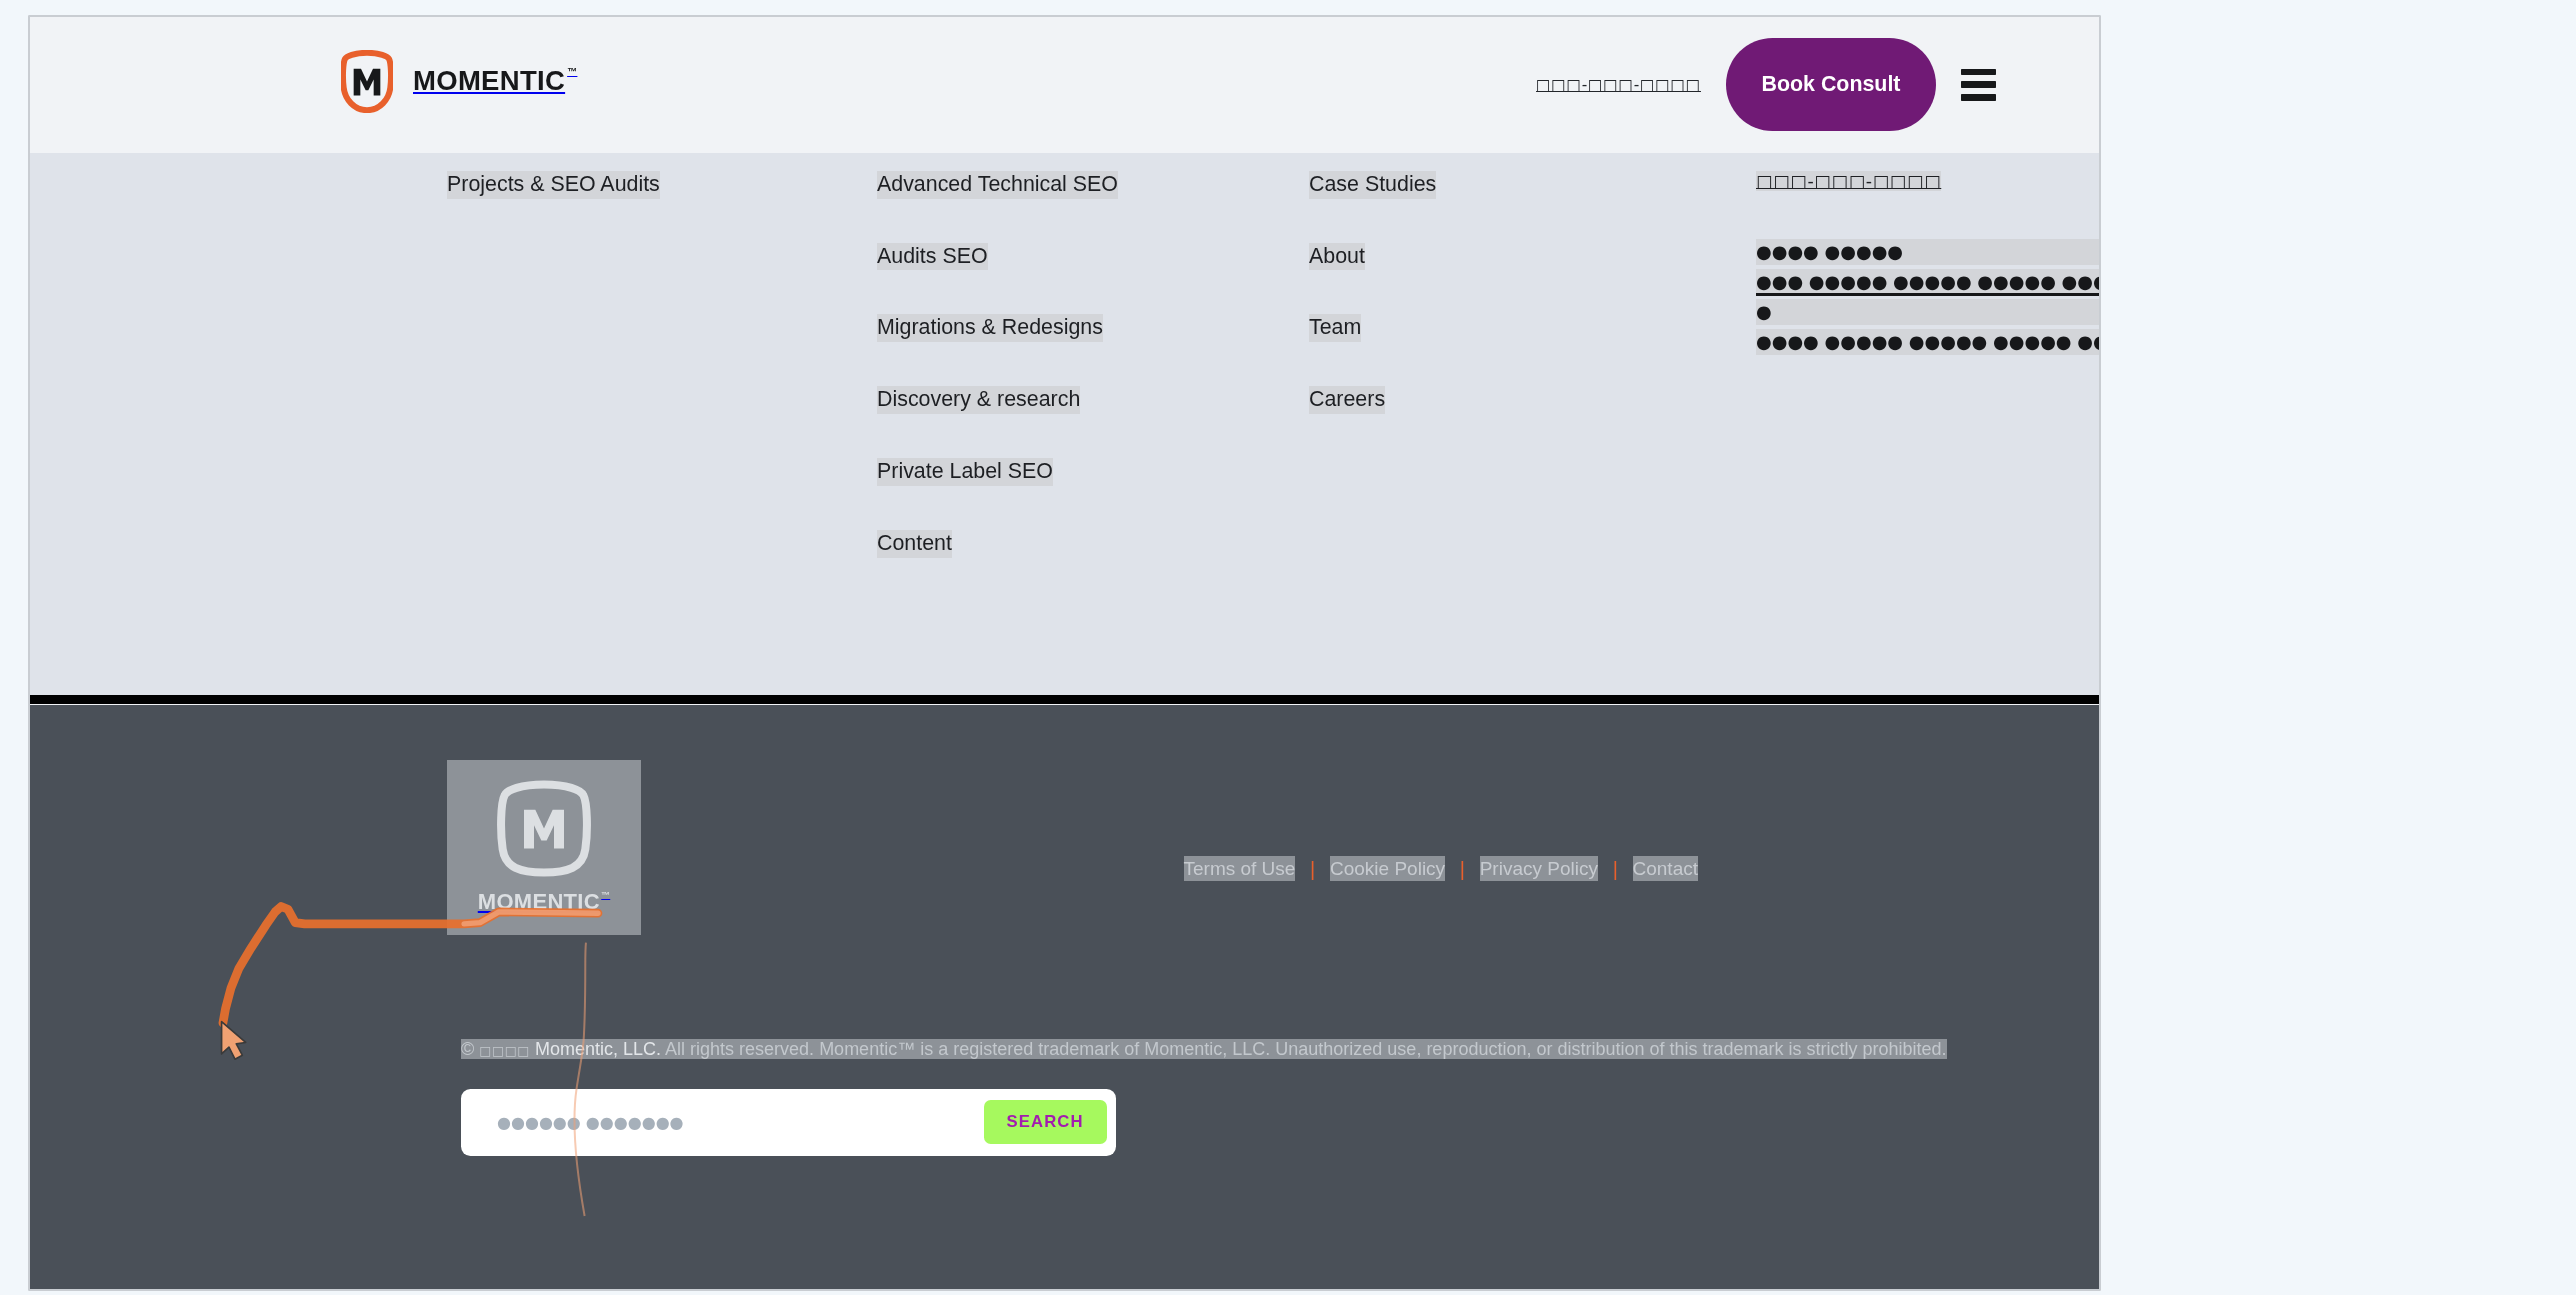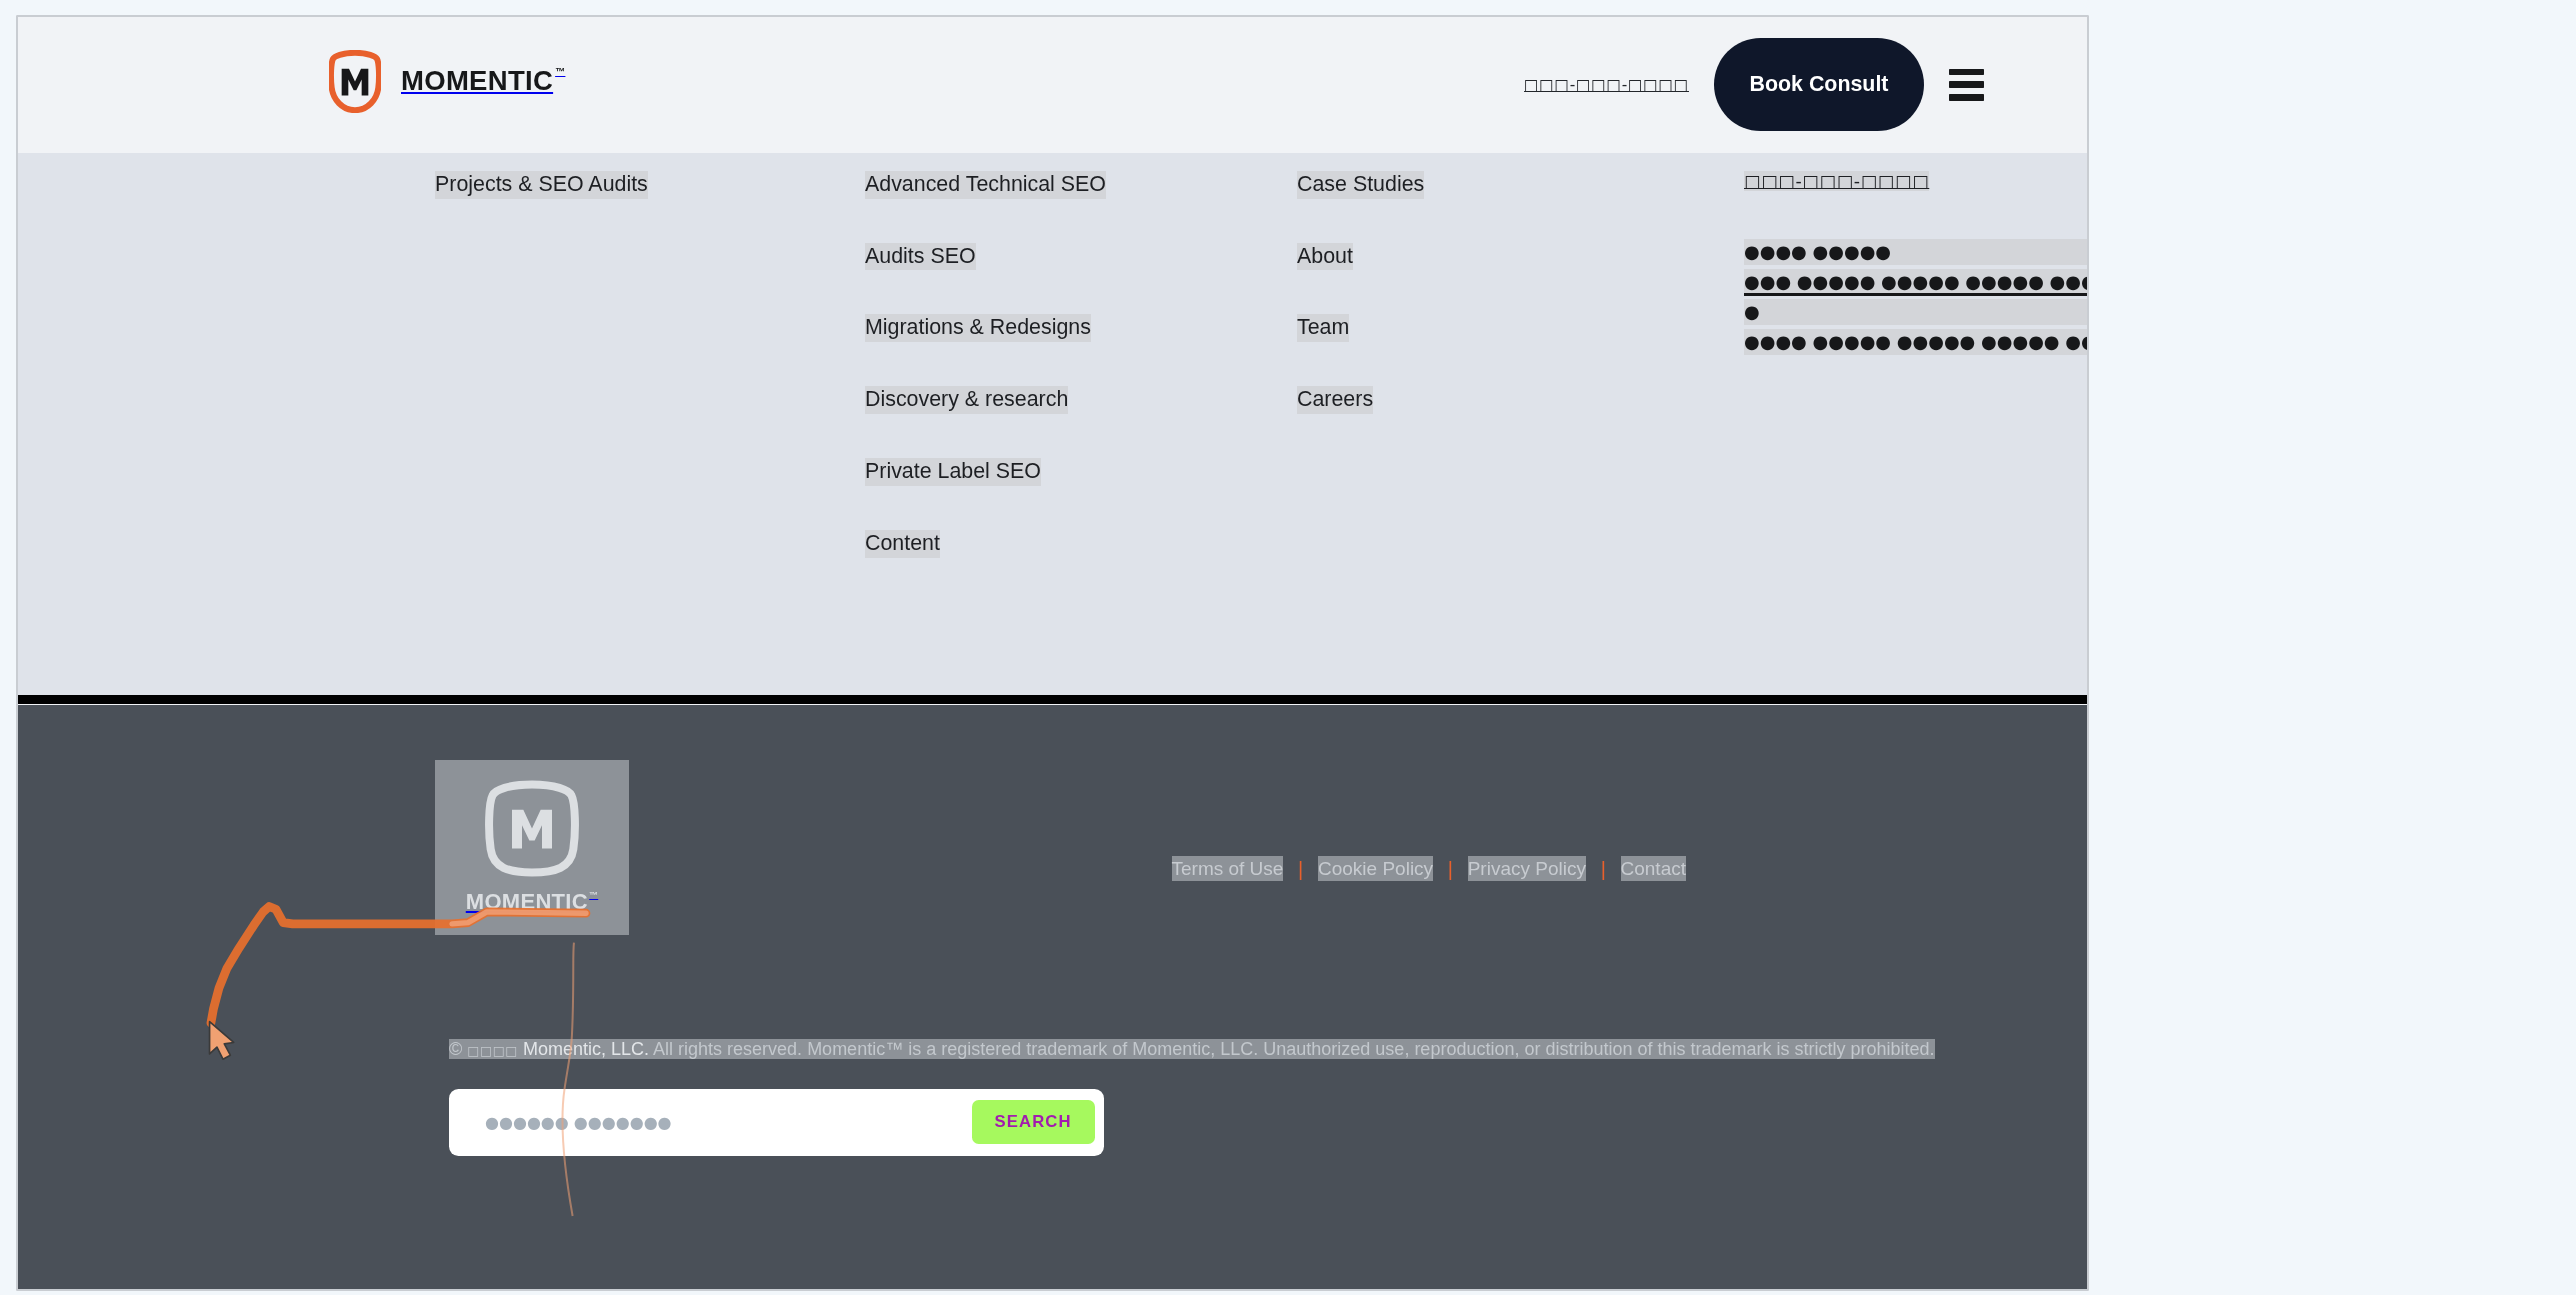--- a/index.html
+++ b/index.html
@@ -8,21 +8,21 @@
     width: 2576px;
     height: 1295px;
     background: #f2f7fb;
     font-family: "Liberation Sans", sans-serif;
     overflow: hidden;
   }
 
   
   #viewport {
     position: absolute;
-    left: 16px;
+    left: 28px;
     top: 14.7px;
     width: 2073px;
     height: 1276px;
     background: #f1f3f6;
     border: 2px solid #c9cdd2;
     border-radius: 1.3px;
     overflow: hidden;
   }
 
   
@@ -75,21 +75,21 @@
     gap: 25.5px;
   }
   #header-phone {
     font-family: "DejaVu Sans", sans-serif;
     font-size: 15.4px;
     color: #23262b;
     letter-spacing: 0.7px;
     white-space: nowrap;
   }
   #book-consult-button {
-    background: #0f172a;
+    background: #701a75;
     color: #ffffff;
     border: none;
     border-radius: 669px;
     font-family: "Liberation Sans", sans-serif;
     font-size: 21.4px;
     font-weight: 700;
     padding: 34px 35px;
     cursor: pointer;
     white-space: nowrap;
   }

